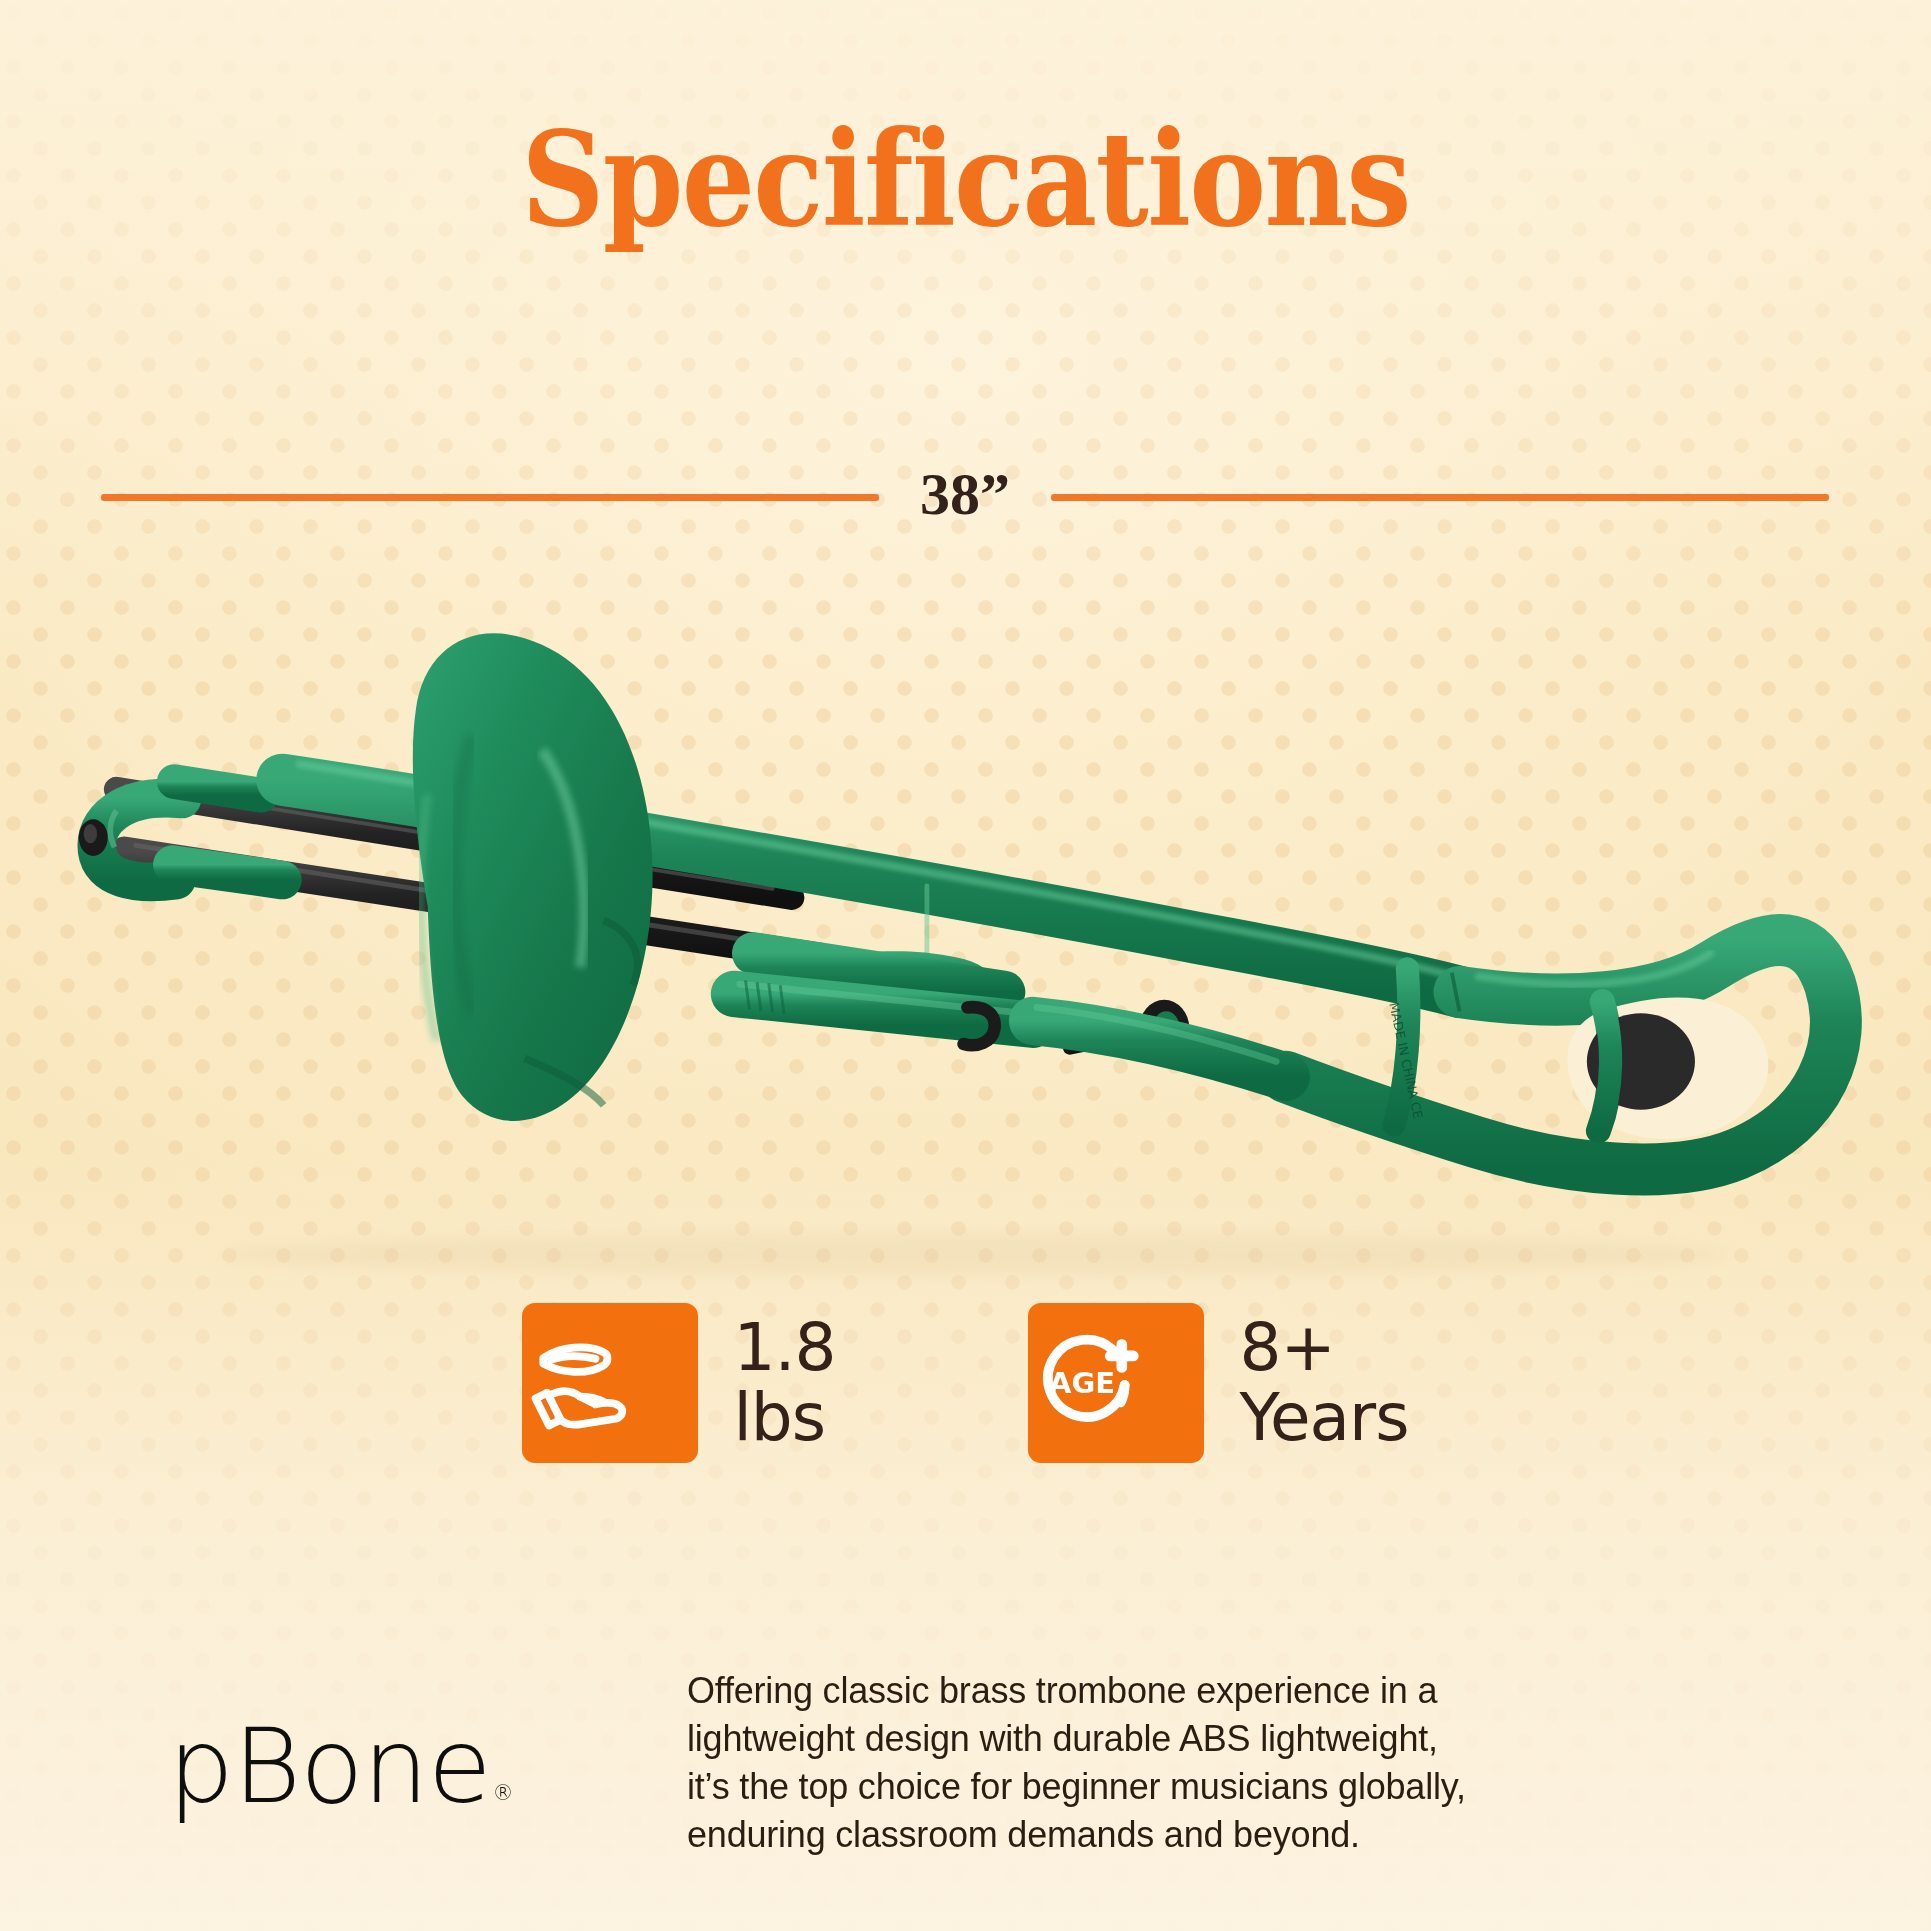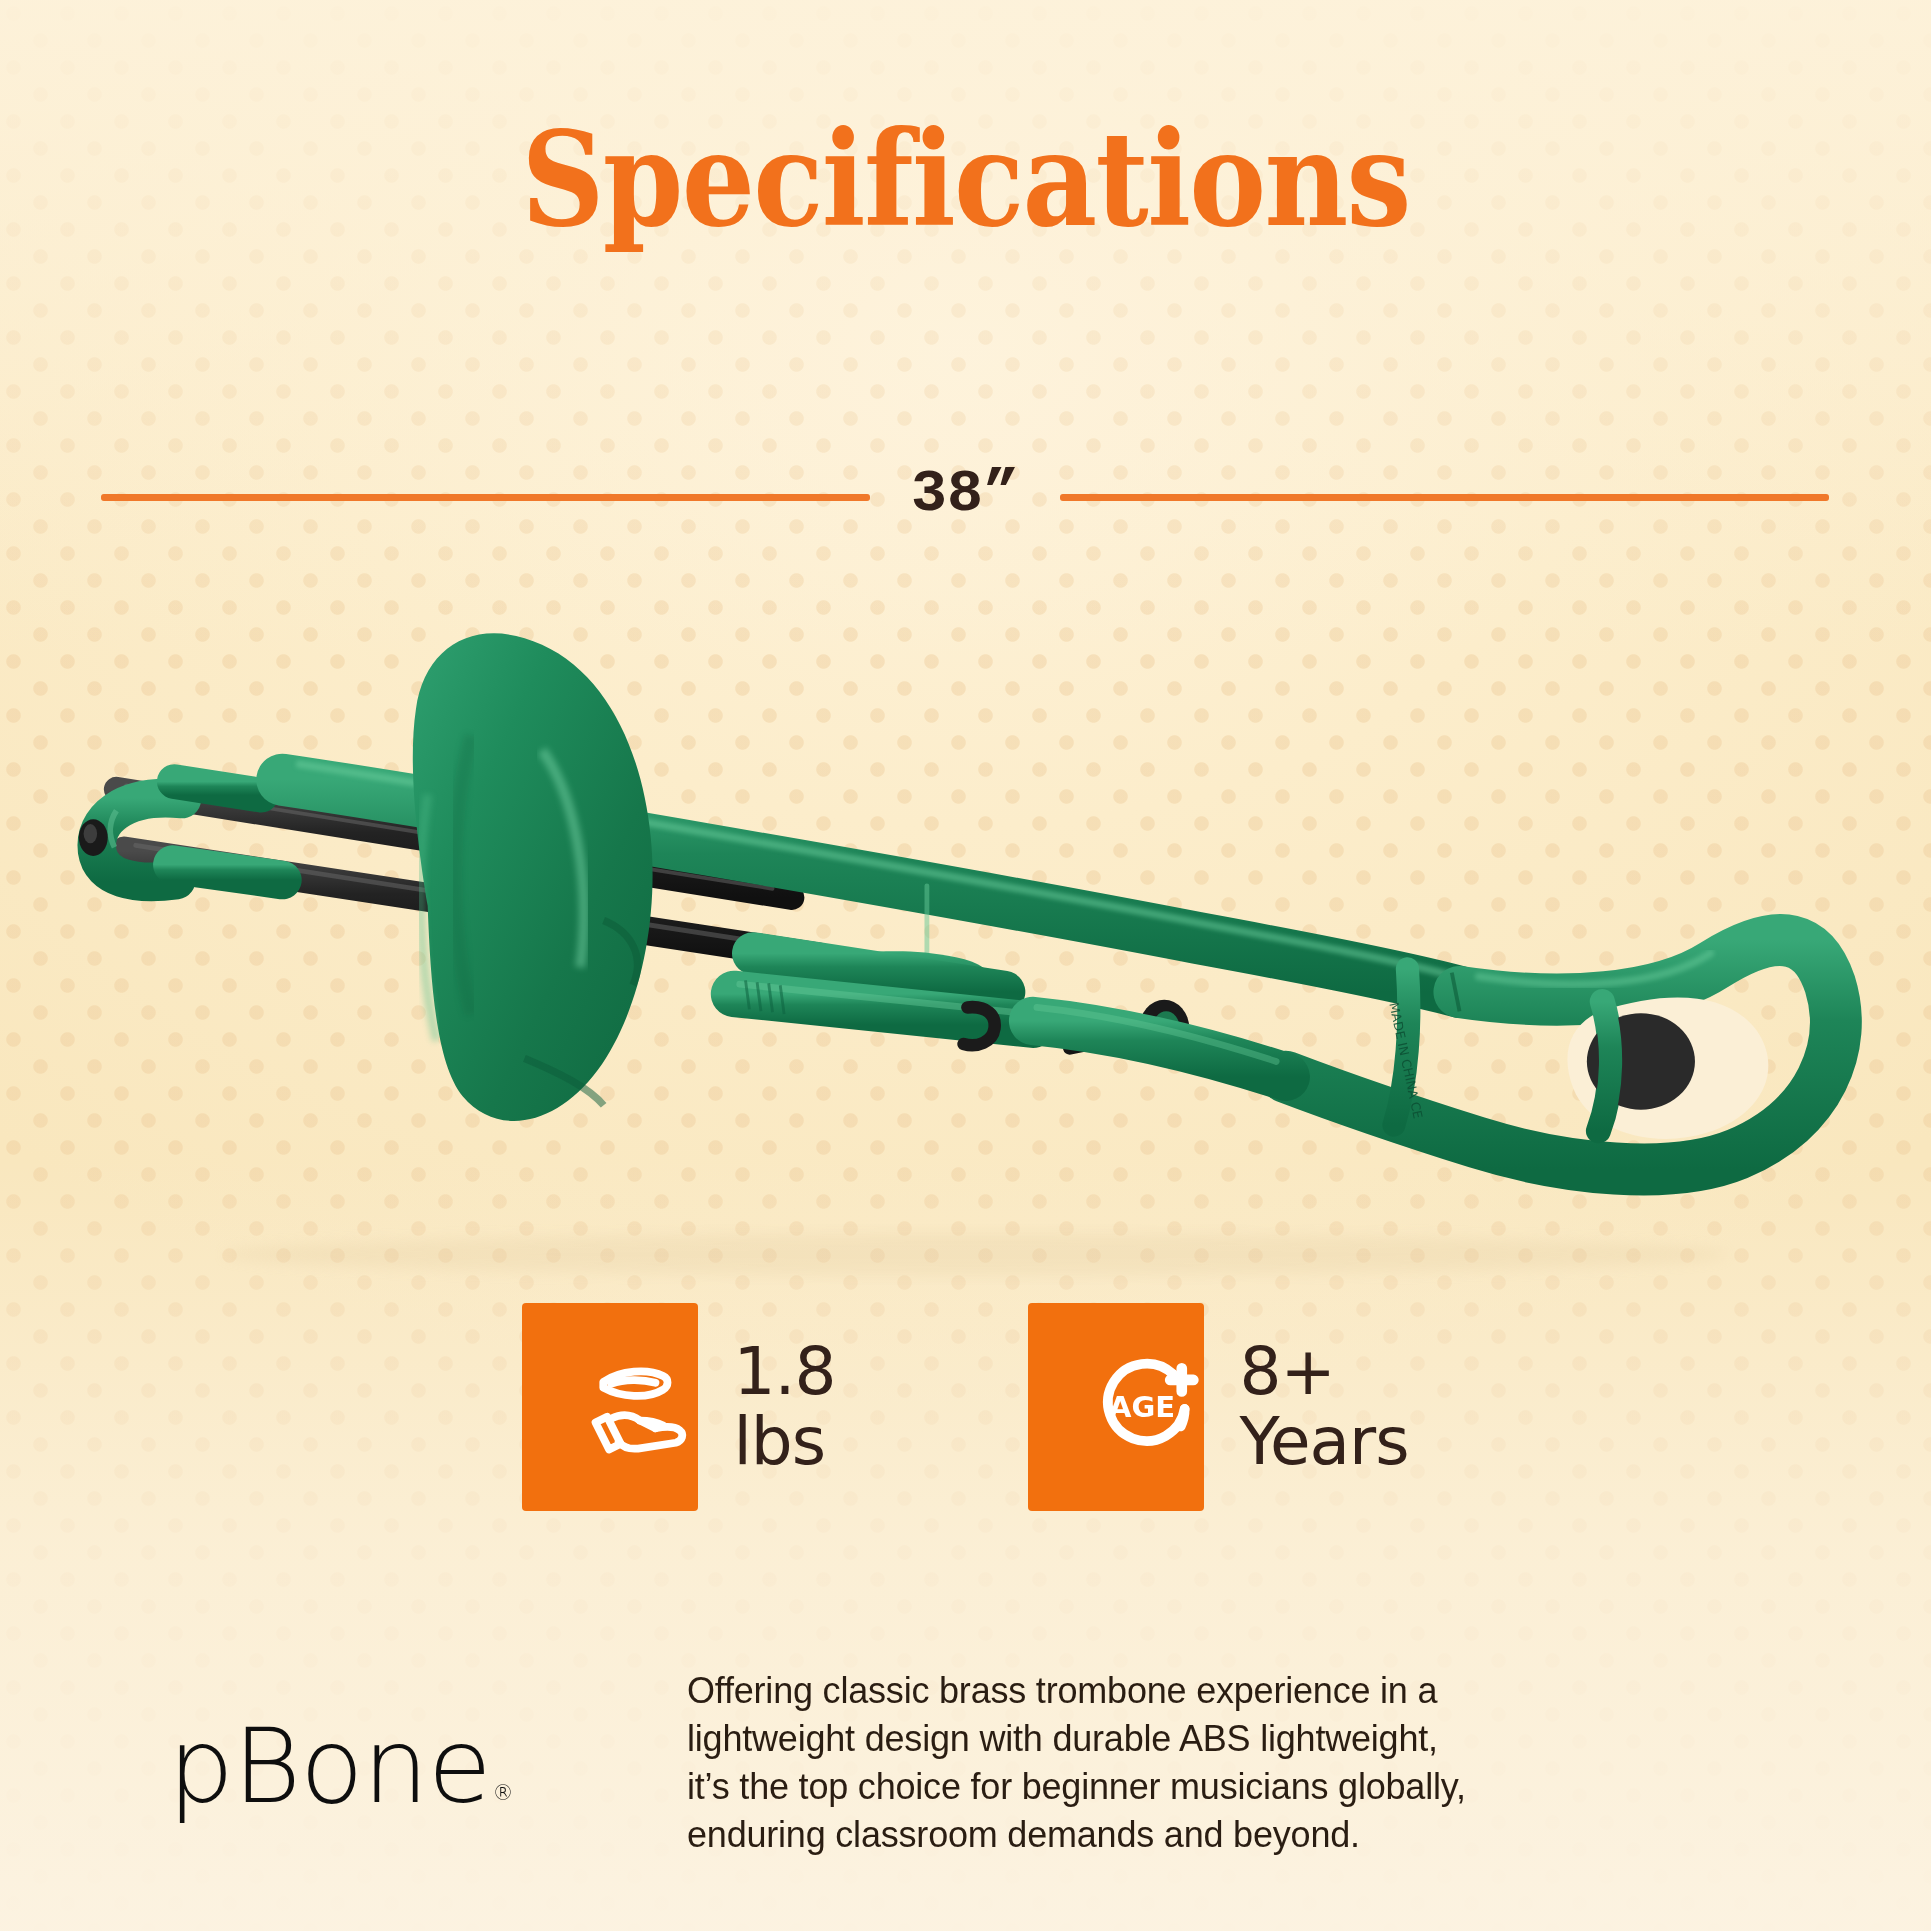--- a/index.html
+++ b/index.html
@@ -79,21 +79,21 @@
   .measure .rule {
     flex: 1 1 auto;
     height: 6.8px;
     background: #F0782A;
     border-radius: 2.9px;
   }
   .measure .mlabel {
     flex: 0 0 auto;
     padding: 0 41px;
     color: #33211A;
-    font-family: Liberation Mono, monospace;
+    font-family: Liberation Serif, serif;
     font-weight: 700;
     font-size: 60px;
     letter-spacing: 0px;
     line-height: 1;
     transform: translateY(-3.9px);
     white-space: nowrap;
   }
 
   
   #product {
@@ -114,26 +114,26 @@
     justify-content: center;
     gap: 193px;
   }
   .feature {
     display: flex;
     align-items: center;
     gap: 35px;
   }
   .feat-icon {
     width: 176px;
-    height: 208px;
-    border-radius: 4px;
+    height: 160px;
+    border-radius: 13px;
     background: #F2700E;
     display: flex;
     align-items: center;
-    justify-content: flex-end;
+    justify-content: flex-start;
     flex: 0 0 auto;
   }
   .feat-text {
     color: #33211A;
     font-family: "DejaVu Sans", sans-serif;
     font-weight: 400;
     font-size: 66px;
     line-height: 1.06;
     letter-spacing: -1px;
     white-space: nowrap;

